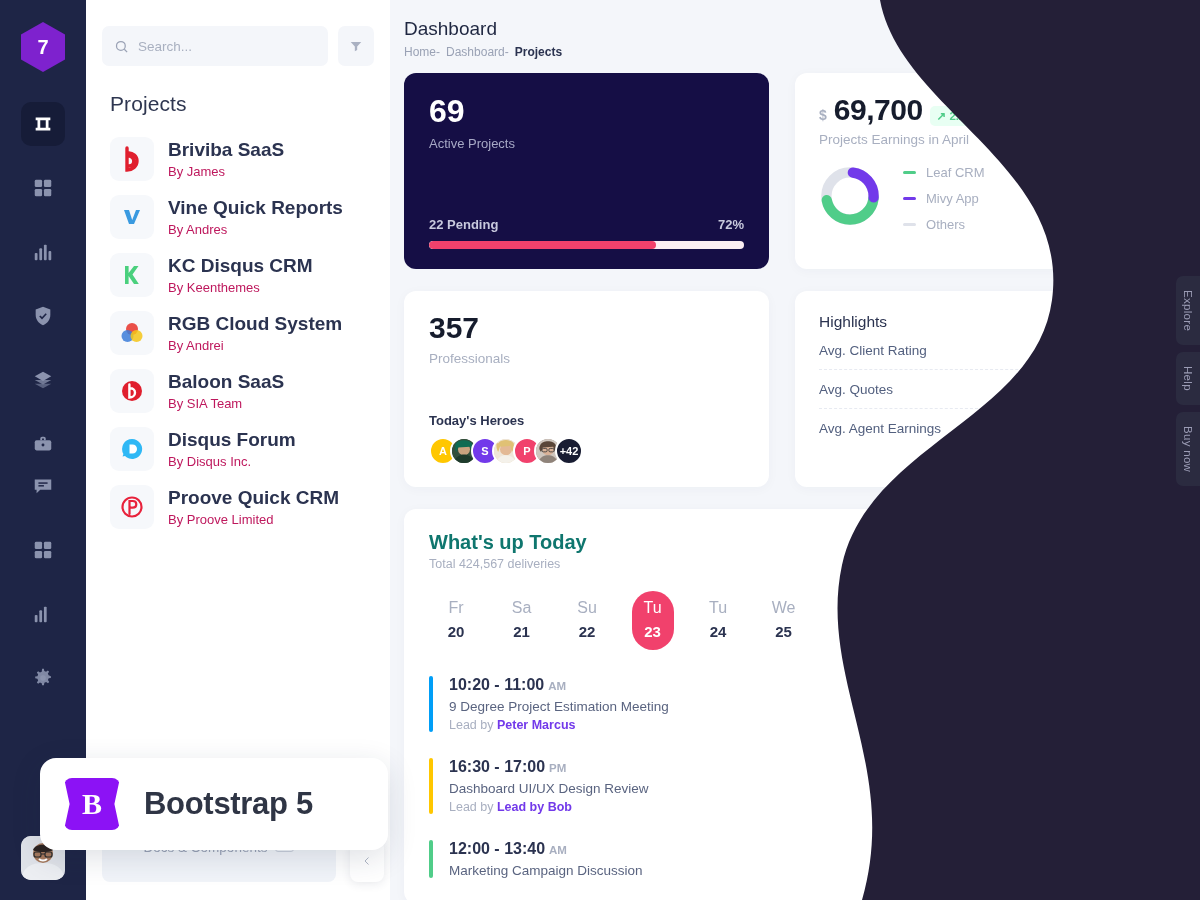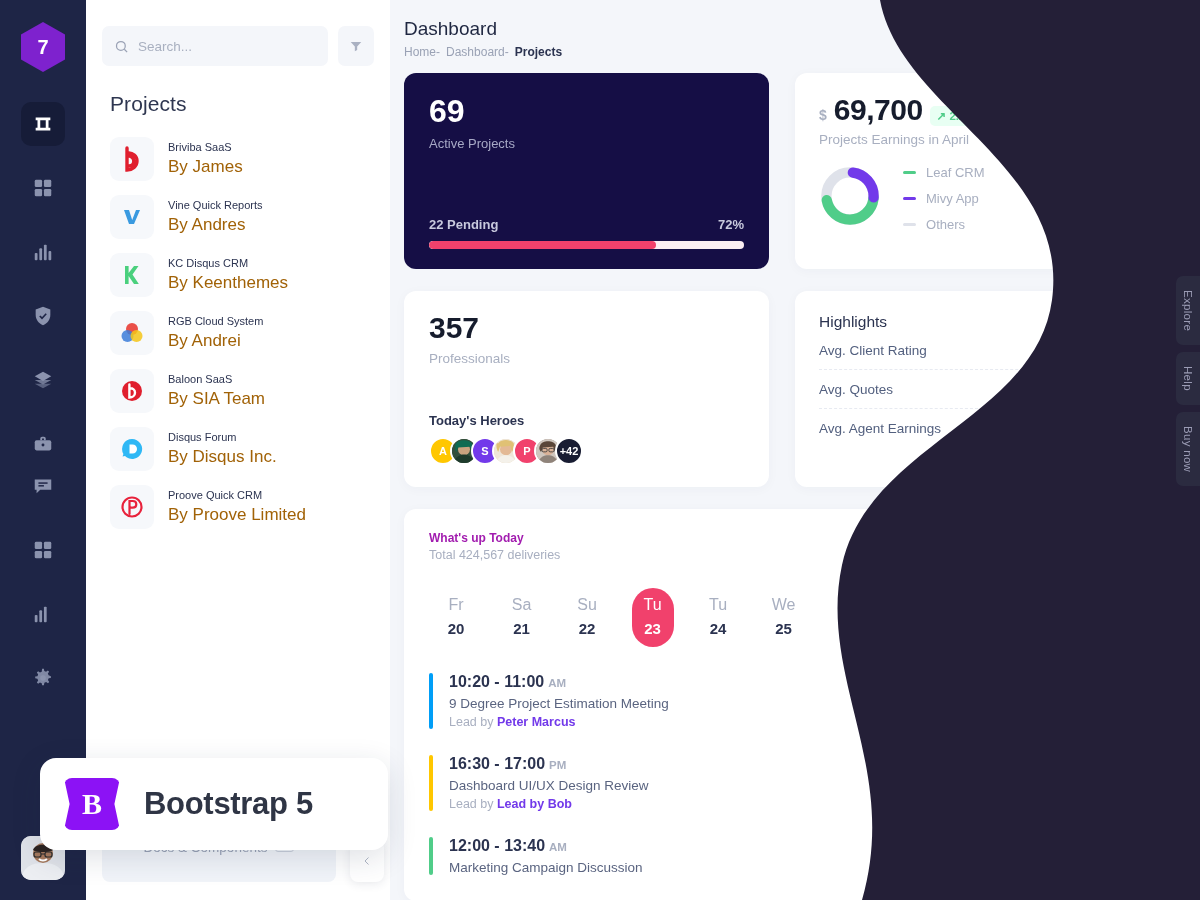--- a/index.html
+++ b/index.html
@@ -60,22 +60,22 @@
   }
   .filter-btn svg { width: 14px; height: 14px; fill: #aab1c2; }
   .panel-title { font-size: 21px; color: #2e3650; font-weight: 400; padding: 26px 0 0 24px; letter-spacing: .1px;}
   .proj-list { margin-top: 14px; }
   .proj-item { display: flex; align-items: center; gap: 14px; padding: 7px 24px; }
   .proj-icon {
     width: 44px; height: 44px; border-radius: 9px; background: #f6f8fb;
     display: flex; align-items: center; justify-content: center; flex: none;
   }
   .proj-icon svg { width: 26px; height: 26px; }
-  .proj-name { font-size: 11px; color: #2b3350; font-weight: 400; line-height: 1.35; }
-  .proj-by { font-size: 17px; color: #a16207; line-height: 1.4; }
+  .proj-name { font-size: 19px; color: #2b3350; font-weight: 700; line-height: 1.35; }
+  .proj-by { font-size: 13px; color: #be185d; line-height: 1.4; }
 
   .docs-bar {
     position: absolute; left: 16px; bottom: 18px; width: 234px; height: 42px;
     background: #f1f4f9; border-radius: 8px;
     display: flex; align-items: flex-start; justify-content: center; gap: 8px;
     color: #9aa2b6; font-size: 13.5px;
   }
   .docs-key { border: 1px solid #c9cfdb; border-radius: 3px; font-size: 9px; padding: 0px 4px; color: #aeb5c4; }
   .collapse-btn {
     position: absolute; right: 6px; bottom: 18px; width: 34px; height: 42px;
@@ -158,21 +158,21 @@
   .arr { font-size: 13px; font-weight: bold; }
   .arr.up { color: #50cd89; }
   .arr.down { color: #f1416c; }
   .high-val { font-weight: bold; color: #161c2d; font-size: 13.5px; }
   .high-suffix { color: #a8afc0; font-weight: normal; }
 
   
   .wrap-today { padding: 22px 25px 0 14px; }
   .card-today { border-radius: 12px; padding: 22px 25px 0 25px; min-height: 380px; }
   .today-head { display: flex; align-items: flex-start; }
-  .today-t { font-size: 12px; font-weight: bold; color: #a21caf; }
+  .today-t { font-size: 20px; font-weight: bold; color: #0f766e; }
   .today-s { font-size: 12.5px; color: #a8afc0; margin-top: 3px; }
   .report-btn {
     margin-left: auto; background: #f3f6f9; color: #7e8299; font-size: 13px; font-weight: 500;
     padding: 11px 18px; border-radius: 8px; border: none;
   }
   .days { display: flex; justify-content: space-between; margin-top: 20px; padding: 0 6px; }
   .day { width: 42px; text-align: center; padding: 8px 0 10px 0; border-radius: 21px; }
   .day .dn { font-size: 16px; color: #a8afc0; }
   .day .dd { font-size: 15px; font-weight: bold; color: #2b3350; margin-top: 6px; }
   .day.sel { background: #f1416c; }

